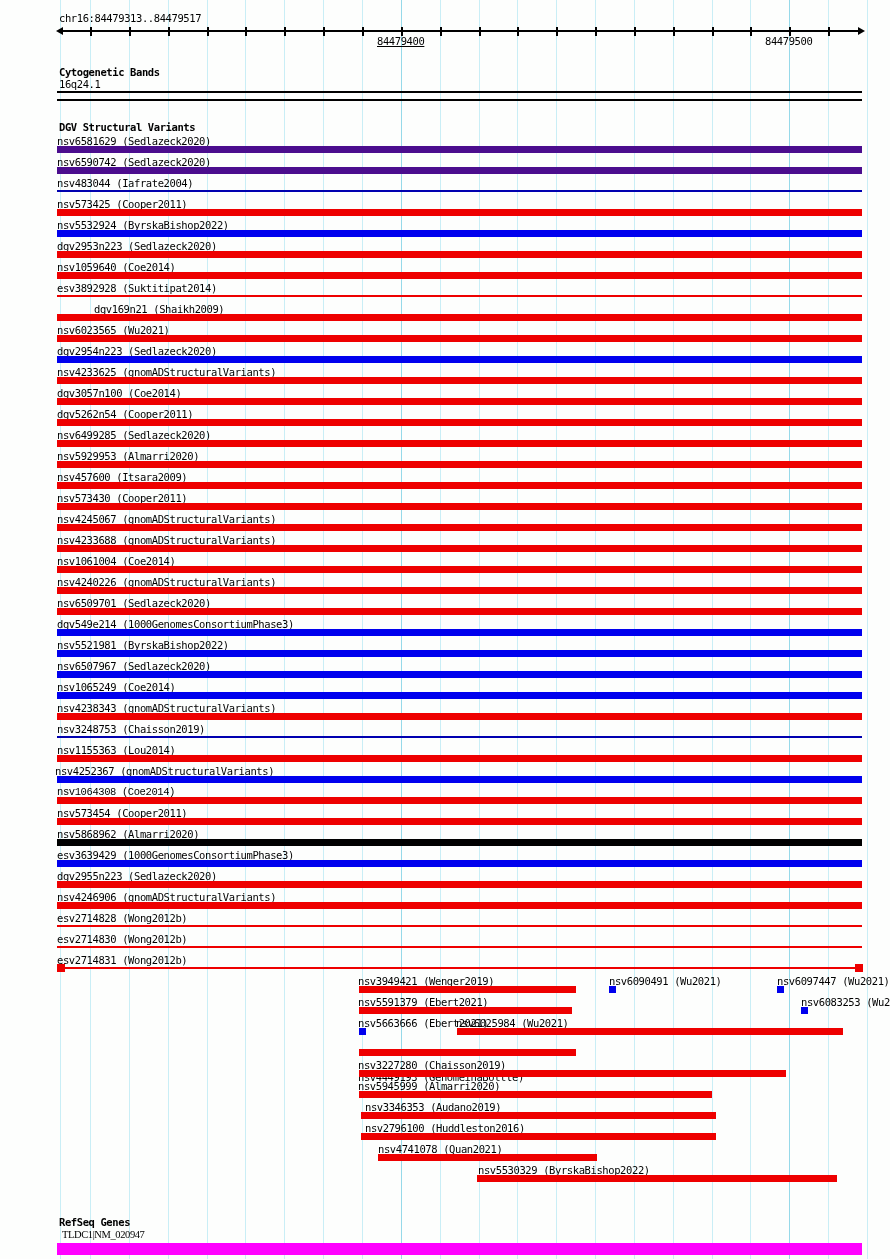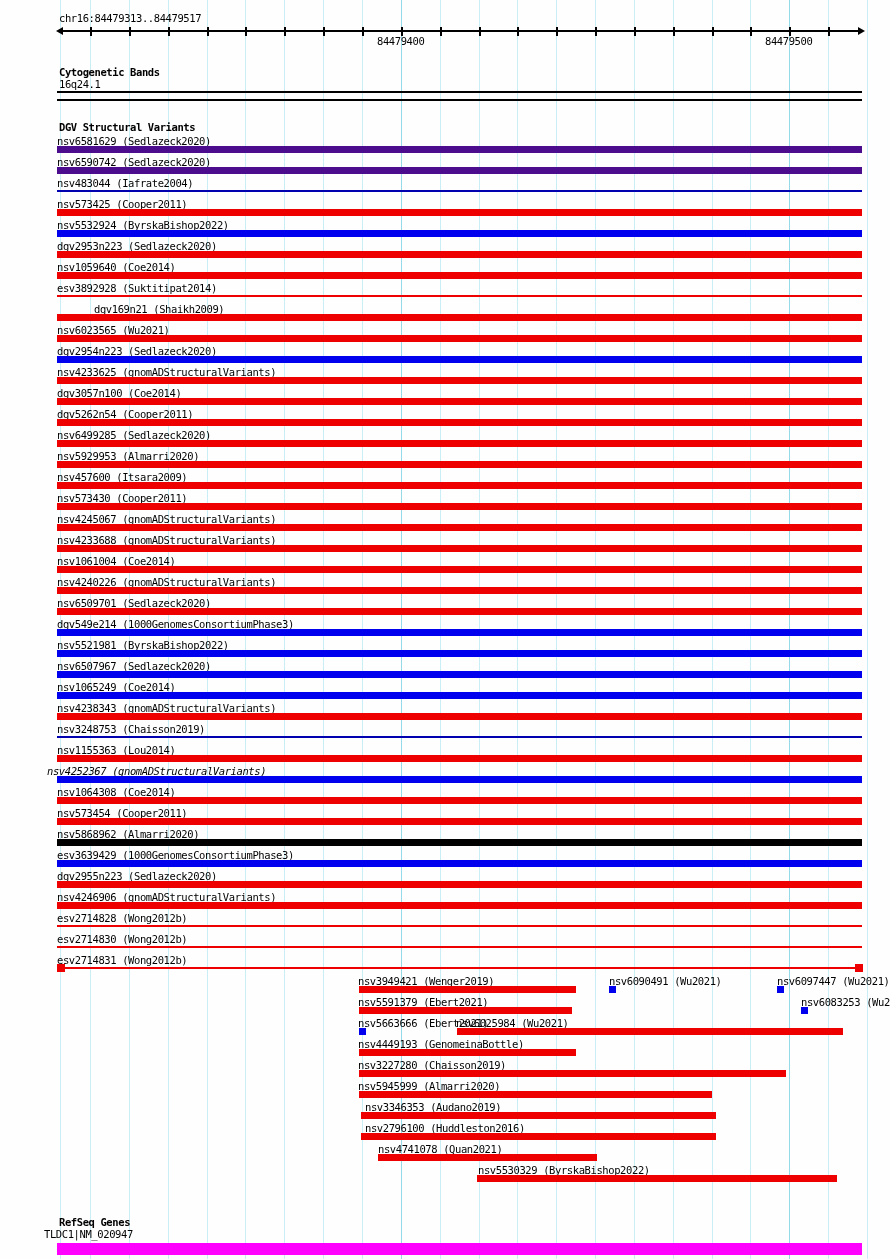--- a/index.html
+++ b/index.html
@@ -90,21 +90,21 @@
         <div class="tick" style="left: 556.2px; top: 27px; height: 9px;"></div>
         <div class="tick" style="left: 595.05px; top: 27px; height: 9px;"></div>
         <div class="tick" style="left: 633.9px; top: 27px; height: 9px;"></div>
         <div class="tick" style="left: 672.75px; top: 27px; height: 9px;"></div>
         <div class="tick" style="left: 711.6px; top: 27px; height: 9px;"></div>
         <div class="tick" style="left: 750.45px; top: 27px; height: 9px;"></div>
         <div class="tick" style="left: 789.3px; top: 27px; height: 9px;"></div>
         <div class="tick" style="left: 828.15px; top: 27px; height: 9px;"></div>
       </div>
     <div id="tick-label-layer">
-        <div class="lbl" style="left: 377px; top: 36px;">84479400</div>
+        <div class="lbl" style="left: 377px; top: 36px; text-decoration: underline;">84479400</div>
         <div class="lbl" style="left: 765px; top: 36px;">84479500</div>
       </div>
   </div>
 
   <div class="hdr" style="left:59px;top:67px;">Cytogenetic Bands</div>
   <div class="lbl" style="left:59px;top:79px;">16q24.1</div>
   <div class="band-rect" style="left:57px;top:91px;width:805px;height:6px;"></div>
 
   <div class="hdr" style="left:59px;top:122px;">DGV Structural Variants</div>
   <div id="dgv-rows">
@@ -161,23 +161,23 @@
       <div class="lbl" style="left: 57px; top: 661px;">nsv6507967 (Sedlazeck2020)</div>
       <div class="feature-bar" style="left: 57px; top: 671px; width: 805px; background: rgb(0, 0, 238);"></div>
       <div class="lbl" style="left: 57px; top: 682px;">nsv1065249 (Coe2014)</div>
       <div class="feature-bar" style="left: 57px; top: 692px; width: 805px; background: rgb(0, 0, 238);"></div>
       <div class="lbl" style="left: 57px; top: 703px;">nsv4238343 (gnomADStructuralVariants)</div>
       <div class="feature-bar" style="left: 57px; top: 713px; width: 805px; background: rgb(238, 0, 0);"></div>
       <div class="lbl" style="left: 57px; top: 724px;">nsv3248753 (Chaisson2019)</div>
       <div class="feature-line" style="left: 57px; top: 736px; width: 805px; background: rgb(0, 0, 176);"></div>
       <div class="lbl" style="left: 57px; top: 745px;">nsv1155363 (Lou2014)</div>
       <div class="feature-bar" style="left: 57px; top: 755px; width: 805px; background: rgb(238, 0, 0);"></div>
-      <div class="lbl" style="left: 47px; top: 766px; font-style: italic;">nsv4252367 (gnomADStructuralVariants)</div>
+      <div class="lbl" style="left: 55px; top: 766px;">nsv4252367 (gnomADStructuralVariants)</div>
       <div class="feature-bar" style="left: 57px; top: 776px; width: 805px; background: rgb(0, 0, 238);"></div>
-      <div class="lbl" style="left: 57px; top: 787px;">nsv1064308 (Coe2014)</div>
+      <div class="lbl" style="left: 57px; top: 787px; font-family: Liberation Mono, monospace;">nsv1064308 (Coe2014)</div>
       <div class="feature-bar" style="left: 57px; top: 797px; width: 805px; background: rgb(238, 0, 0);"></div>
       <div class="lbl" style="left: 57px; top: 808px;">nsv573454 (Cooper2011)</div>
       <div class="feature-bar" style="left: 57px; top: 818px; width: 805px; background: rgb(238, 0, 0);"></div>
       <div class="lbl" style="left: 57px; top: 829px;">nsv5868962 (Almarri2020)</div>
       <div class="feature-bar" style="left: 57px; top: 839px; width: 805px; background: rgb(0, 0, 0);"></div>
       <div class="lbl" style="left: 57px; top: 850px;">esv3639429 (1000GenomesConsortiumPhase3)</div>
       <div class="feature-bar" style="left: 57px; top: 860px; width: 805px; background: rgb(0, 0, 238);"></div>
       <div class="lbl" style="left: 57px; top: 871px;">dgv2955n223 (Sedlazeck2020)</div>
       <div class="feature-bar" style="left: 57px; top: 881px; width: 805px; background: rgb(238, 0, 0);"></div>
       <div class="lbl" style="left: 57px; top: 892px;">nsv4246906 (gnomADStructuralVariants)</div>
@@ -197,32 +197,32 @@
       <div class="lbl" style="left: 777px; top: 976px;">nsv6097447 (Wu2021)</div>
       <div class="feature-square" style="left: 777px; top: 986px; background: rgb(0, 0, 238);"></div>
       <div class="lbl" style="left: 358px; top: 997px;">nsv5591379 (Ebert2021)</div>
       <div class="feature-bar" style="left: 359px; top: 1007px; width: 213px; background: rgb(238, 0, 0);"></div>
       <div class="lbl" style="left: 801px; top: 997px;">nsv6083253 (Wu2021)</div>
       <div class="feature-square" style="left: 801px; top: 1007px; background: rgb(0, 0, 238);"></div>
       <div class="lbl" style="left: 358px; top: 1018px;">nsv5663666 (Ebert2021)</div>
       <div class="feature-square" style="left: 359px; top: 1028px; background: rgb(0, 0, 238);"></div>
       <div class="lbl" style="left: 456px; top: 1018px;">nsv6025984 (Wu2021)</div>
       <div class="feature-bar" style="left: 457px; top: 1028px; width: 386px; background: rgb(238, 0, 0);"></div>
-      <div class="lbl" style="left: 358px; top: 1039px;">nsv4449193 (GenomeinaBottle)</div>
+      <div class="lbl" style="left: 358px; top: 1072px;">nsv4449193 (GenomeinaBottle)</div>
       <div class="feature-bar" style="left: 359px; top: 1049px; width: 217px; background: rgb(238, 0, 0);"></div>
       <div class="lbl" style="left: 358px; top: 1060px;">nsv3227280 (Chaisson2019)</div>
       <div class="feature-bar" style="left: 359px; top: 1070px; width: 427px; background: rgb(238, 0, 0);"></div>
       <div class="lbl" style="left: 358px; top: 1081px;">nsv5945999 (Almarri2020)</div>
       <div class="feature-bar" style="left: 359px; top: 1091px; width: 353px; background: rgb(238, 0, 0);"></div>
       <div class="lbl" style="left: 365px; top: 1102px;">nsv3346353 (Audano2019)</div>
       <div class="feature-bar" style="left: 361px; top: 1112px; width: 355px; background: rgb(238, 0, 0);"></div>
       <div class="lbl" style="left: 365px; top: 1123px;">nsv2796100 (Huddleston2016)</div>
       <div class="feature-bar" style="left: 361px; top: 1133px; width: 355px; background: rgb(238, 0, 0);"></div>
       <div class="lbl" style="left: 378px; top: 1144px;">nsv4741078 (Quan2021)</div>
       <div class="feature-bar" style="left: 378px; top: 1154px; width: 219px; background: rgb(238, 0, 0);"></div>
       <div class="lbl" style="left: 478px; top: 1165px;">nsv5530329 (ByrskaBishop2022)</div>
       <div class="feature-bar" style="left: 477px; top: 1175px; width: 360px; background: rgb(238, 0, 0);"></div>
     </div>
 
   <div class="hdr" style="left:59px;top:1217px;">RefSeq Genes</div>
-  <div class="lbl" style="left:44px;top:1229px;">TLDC1|NM_020947</div>
+  <div class="lbl" style="left:62px;top:1229px;font-family:Liberation Serif, serif;">TLDC1|NM_020947</div>
   <div id="gene-bar" class="gene-bar" style="left: 57px; top: 1243px; width: 805px; background: rgb(255, 0, 255);"></div>
 </div>
 
 </body></html>

